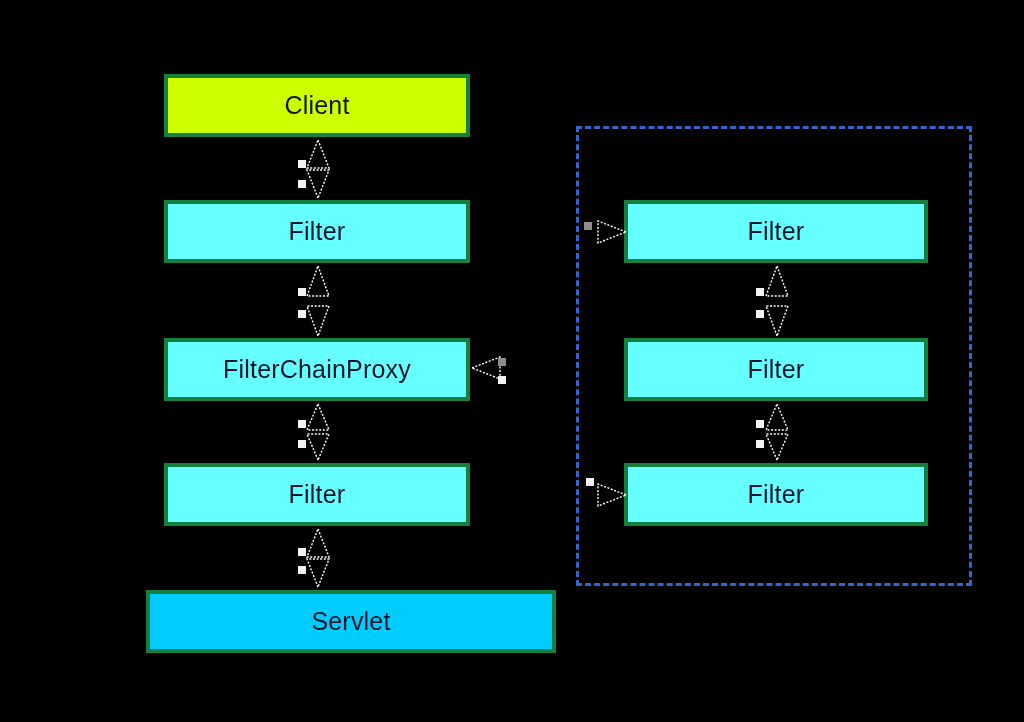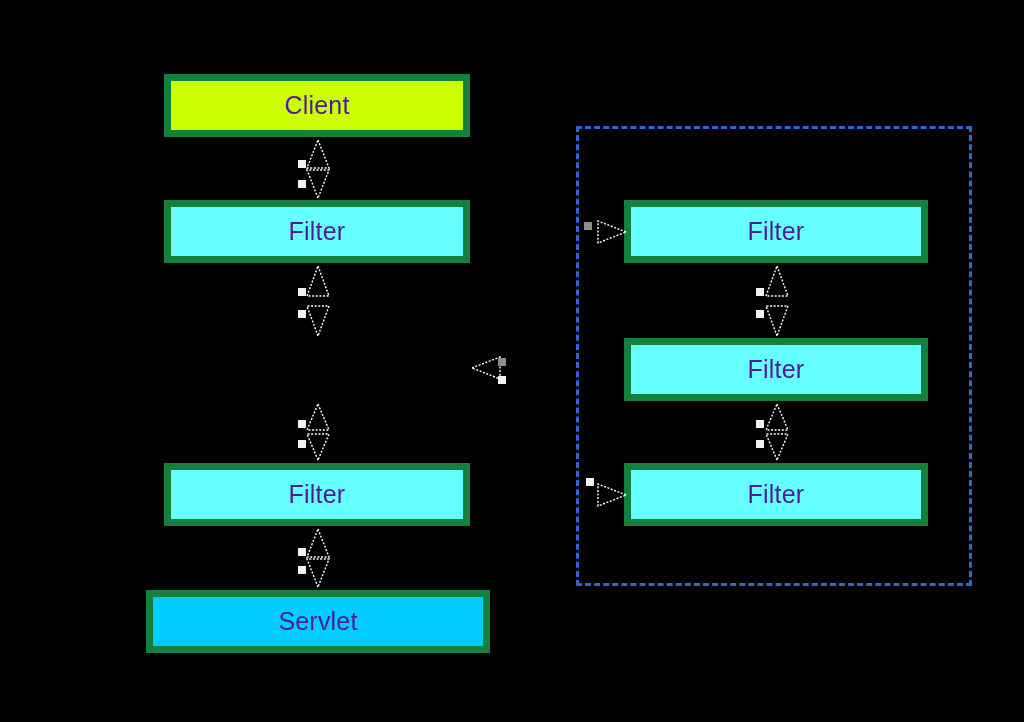--- a/index.html
+++ b/index.html
@@ -14,25 +14,25 @@
     height: 722px;
     background: #000000;
     overflow: hidden;
     font-family: "Liberation Sans", sans-serif;
   }
 
   
   .node {
     position: absolute;
     box-sizing: border-box;
-    border: 7px solid #15803d;
+    border: 4px solid #15803d;
     display: flex;
     align-items: center;
     justify-content: center;
-    color: #4c1d95;
+    color: #0f172a;
     font-size: 25px;
     font-weight: 400;
     letter-spacing: 0.2px;
     line-height: 1;
     white-space: nowrap;
   }
   
   .node::before {
     content: "";
     position: absolute;
@@ -93,26 +93,29 @@
 
 
   <div class="node lime" style="left:164px; top:74px; width:306px; height:63px;">
     <span>Client</span>
   </div>
 
   <div class="node cyan" style="left:164px; top:200px; width:306px; height:63px;">
     <span>Filter</span>
   </div>
 
+  <div class="node cyan" style="left:164px; top:338px; width:306px; height:63px;">
+    <span>FilterChainProxy</span>
+  </div>
 
   <div class="node cyan" style="left:164px; top:463px; width:306px; height:63px;">
     <span>Filter</span>
   </div>
 
-  <div class="node blue" style="left:146px; top:590px; width:344px; height:63px;">
+  <div class="node blue" style="left:146px; top:590px; width:410px; height:63px;">
     <span>Servlet</span>
   </div>
 
   <div class="node cyan" style="left:624px; top:200px; width:304px; height:63px;">
     <span>Filter</span>
   </div>
 
   <div class="node cyan" style="left:624px; top:338px; width:304px; height:63px;">
     <span>Filter</span>
   </div>

